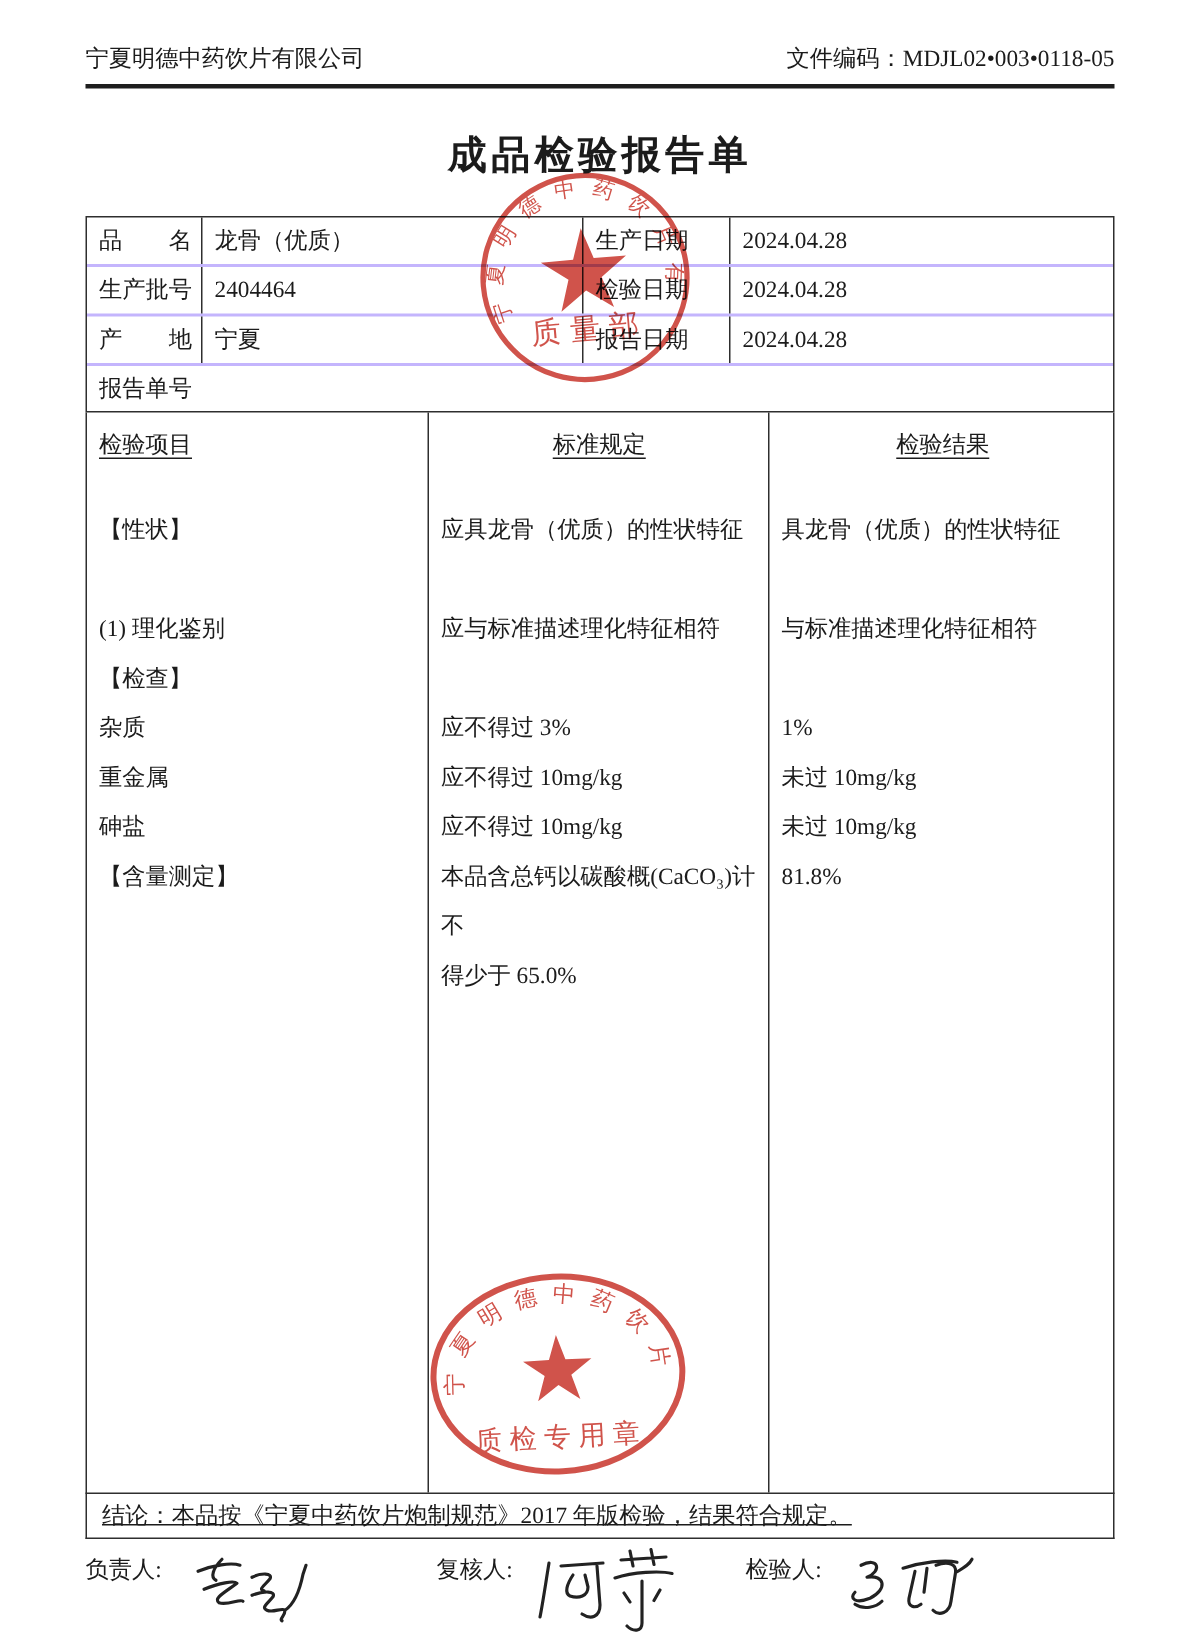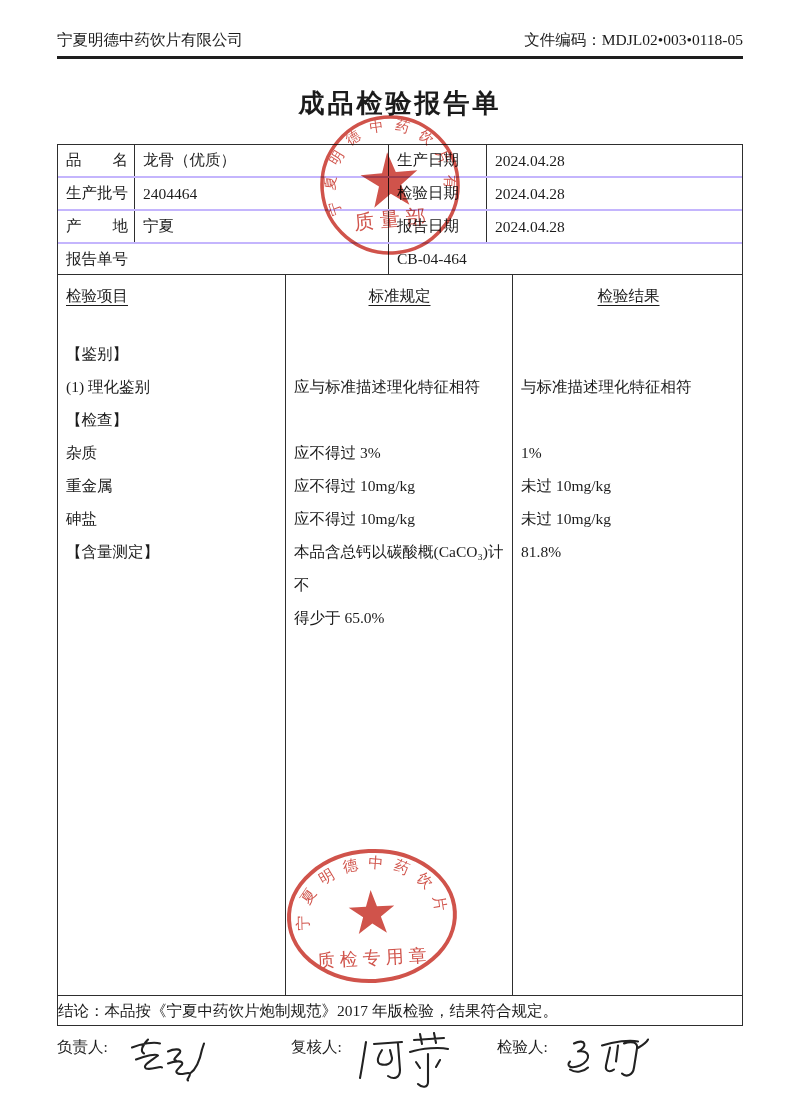--- a/index.html
+++ b/index.html
@@ -47,22 +47,22 @@
   .main-headers .hcell { font-size: 15.5px; text-align: center; }
   .main-headers .hcell:first-child { text-align: left; padding-left: 8px; }
   .main-headers .hcell span { text-decoration: underline; text-underline-offset: 4px; }
   .main-rows { margin-top: 30px; }
   .m-row { display: grid; grid-template-columns: 228px 227px 231px; }
   .m-cell { font-size: 15.5px; line-height: 33px; min-height: 33px; padding: 0 6px 0 8px; white-space: pre-line; }
 
   
   .conclusion-row {
     height: 30px; border: 1px solid #2e2e2e; border-top: none;
-    font-size: 15.5px; line-height: 29px; 
-    white-space: nowrap; overflow: hidden;
+    font-size: 15.5px; line-height: 29px; padding-left: 10px;
+    white-space: nowrap; overflow: hidden; text-decoration: underline;
   }
 
   
   .sig-row { position: relative; height: 72px; margin-top: 6px; }
   .sig-group { position: absolute; top: 4px; display: flex; align-items: flex-start; }
   .sig-label { font-size: 15.5px; line-height: 22px; white-space: nowrap; }
   .sig-svg { margin-top: -4px; margin-left: 6px; }
   .sig-path { fill: none; stroke: #222; stroke-width: 2.1; stroke-linecap: round; stroke-linejoin: round; }
   .g1 { left: 0; } .g2 { left: 234px; } .g3 { left: 440px; }
 
@@ -98,37 +98,40 @@
         <div class="info-cell">2024.04.28</div>
       </div>
       <div class="info-row">
         <div class="info-cell">产　　地</div>
         <div class="info-cell">宁夏</div>
         <div class="info-cell">报告日期</div>
         <div class="info-cell">2024.04.28</div>
       </div>
       <div class="info-row">
         <div class="info-cell">报告单号</div>
-        <div class="info-cell">CB-04-464</div>
       </div>
     </div>
 
     <div class="main-section">
       <div class="vline vl-1"></div>
       <div class="vline vl-2"></div>
 
       <div class="main-headers">
         <div class="hcell"><span>检验项目</span></div>
         <div class="hcell"><span>标准规定</span></div>
         <div class="hcell"><span>检验结果</span></div>
       </div>
 
       <div class="main-rows">
         <div class="m-row">
-          <div class="m-cell">【鉴别】</div>
+          <div class="m-cell">【性状】</div>
+          <div class="m-cell">应具龙骨（优质）的性状特征</div>
+          <div class="m-cell">具龙骨（优质）的性状特征</div>
+        </div>
+        <div class="m-row">
           <div class="m-cell"></div>
           <div class="m-cell"></div>
         </div>
         <div class="m-row">
           <div class="m-cell">(1) 理化鉴别</div>
           <div class="m-cell">应与标准描述理化特征相符</div>
           <div class="m-cell">与标准描述理化特征相符</div>
         </div>
         <div class="m-row">
           <div class="m-cell">【检查】</div>

